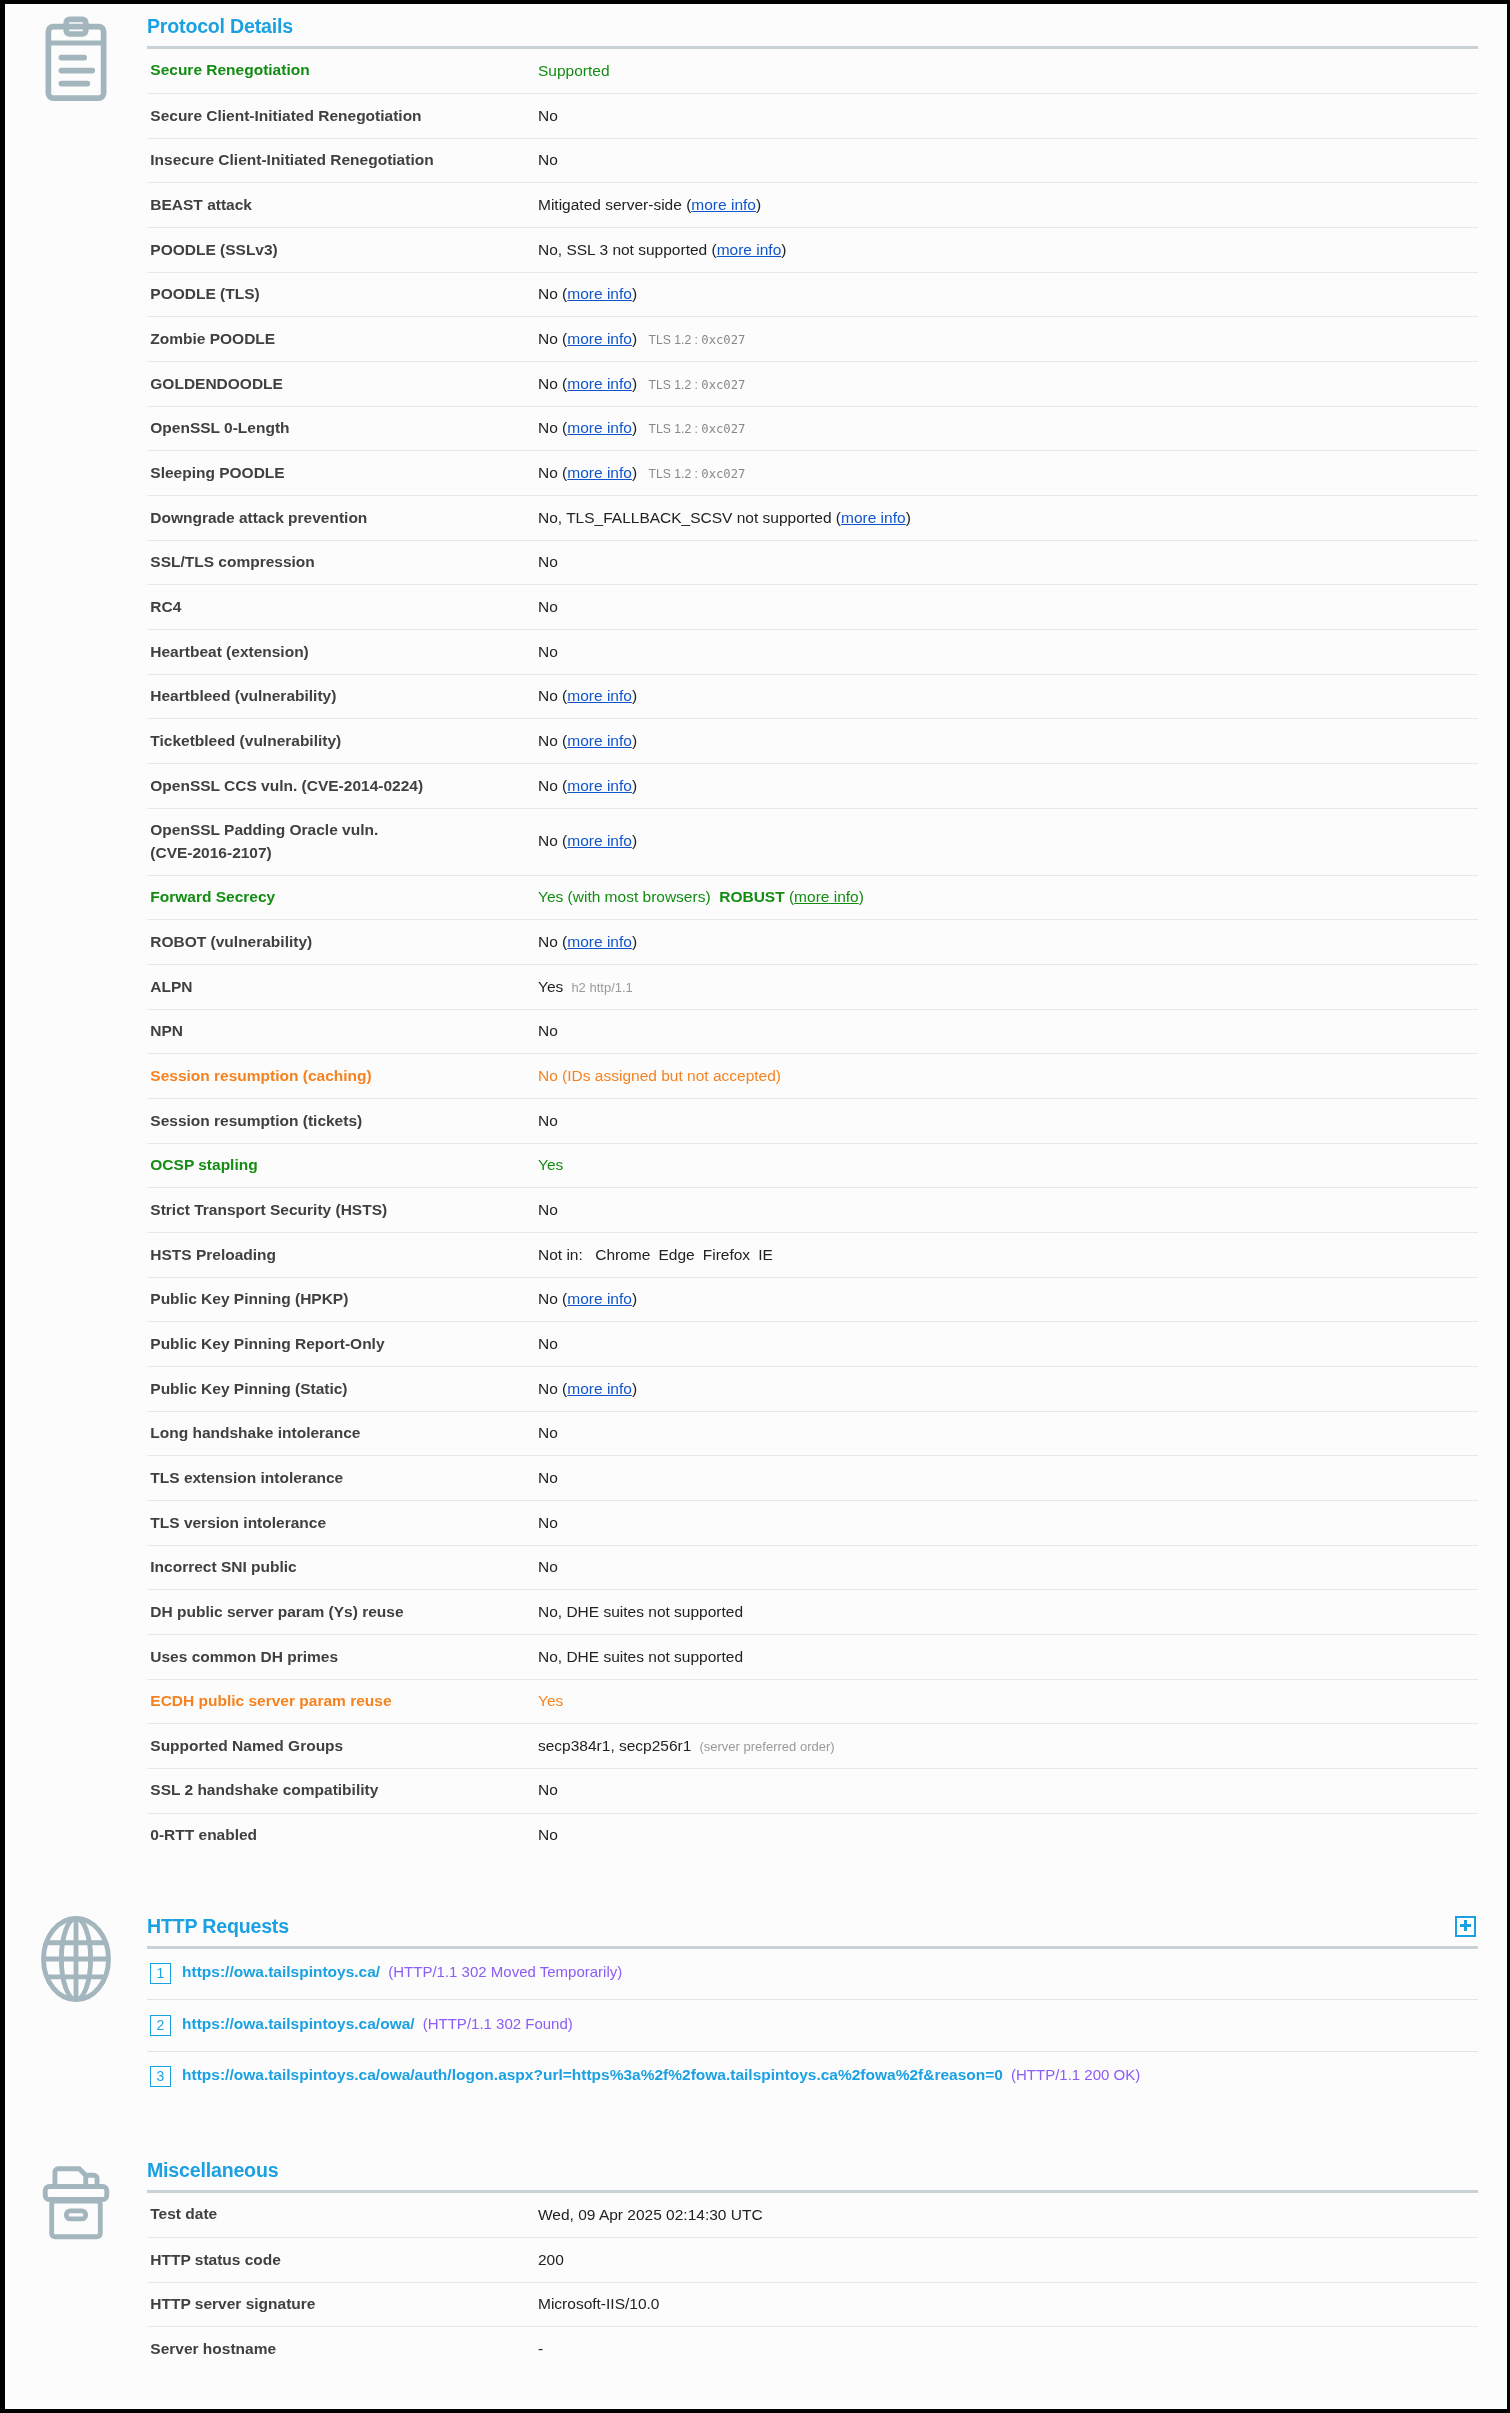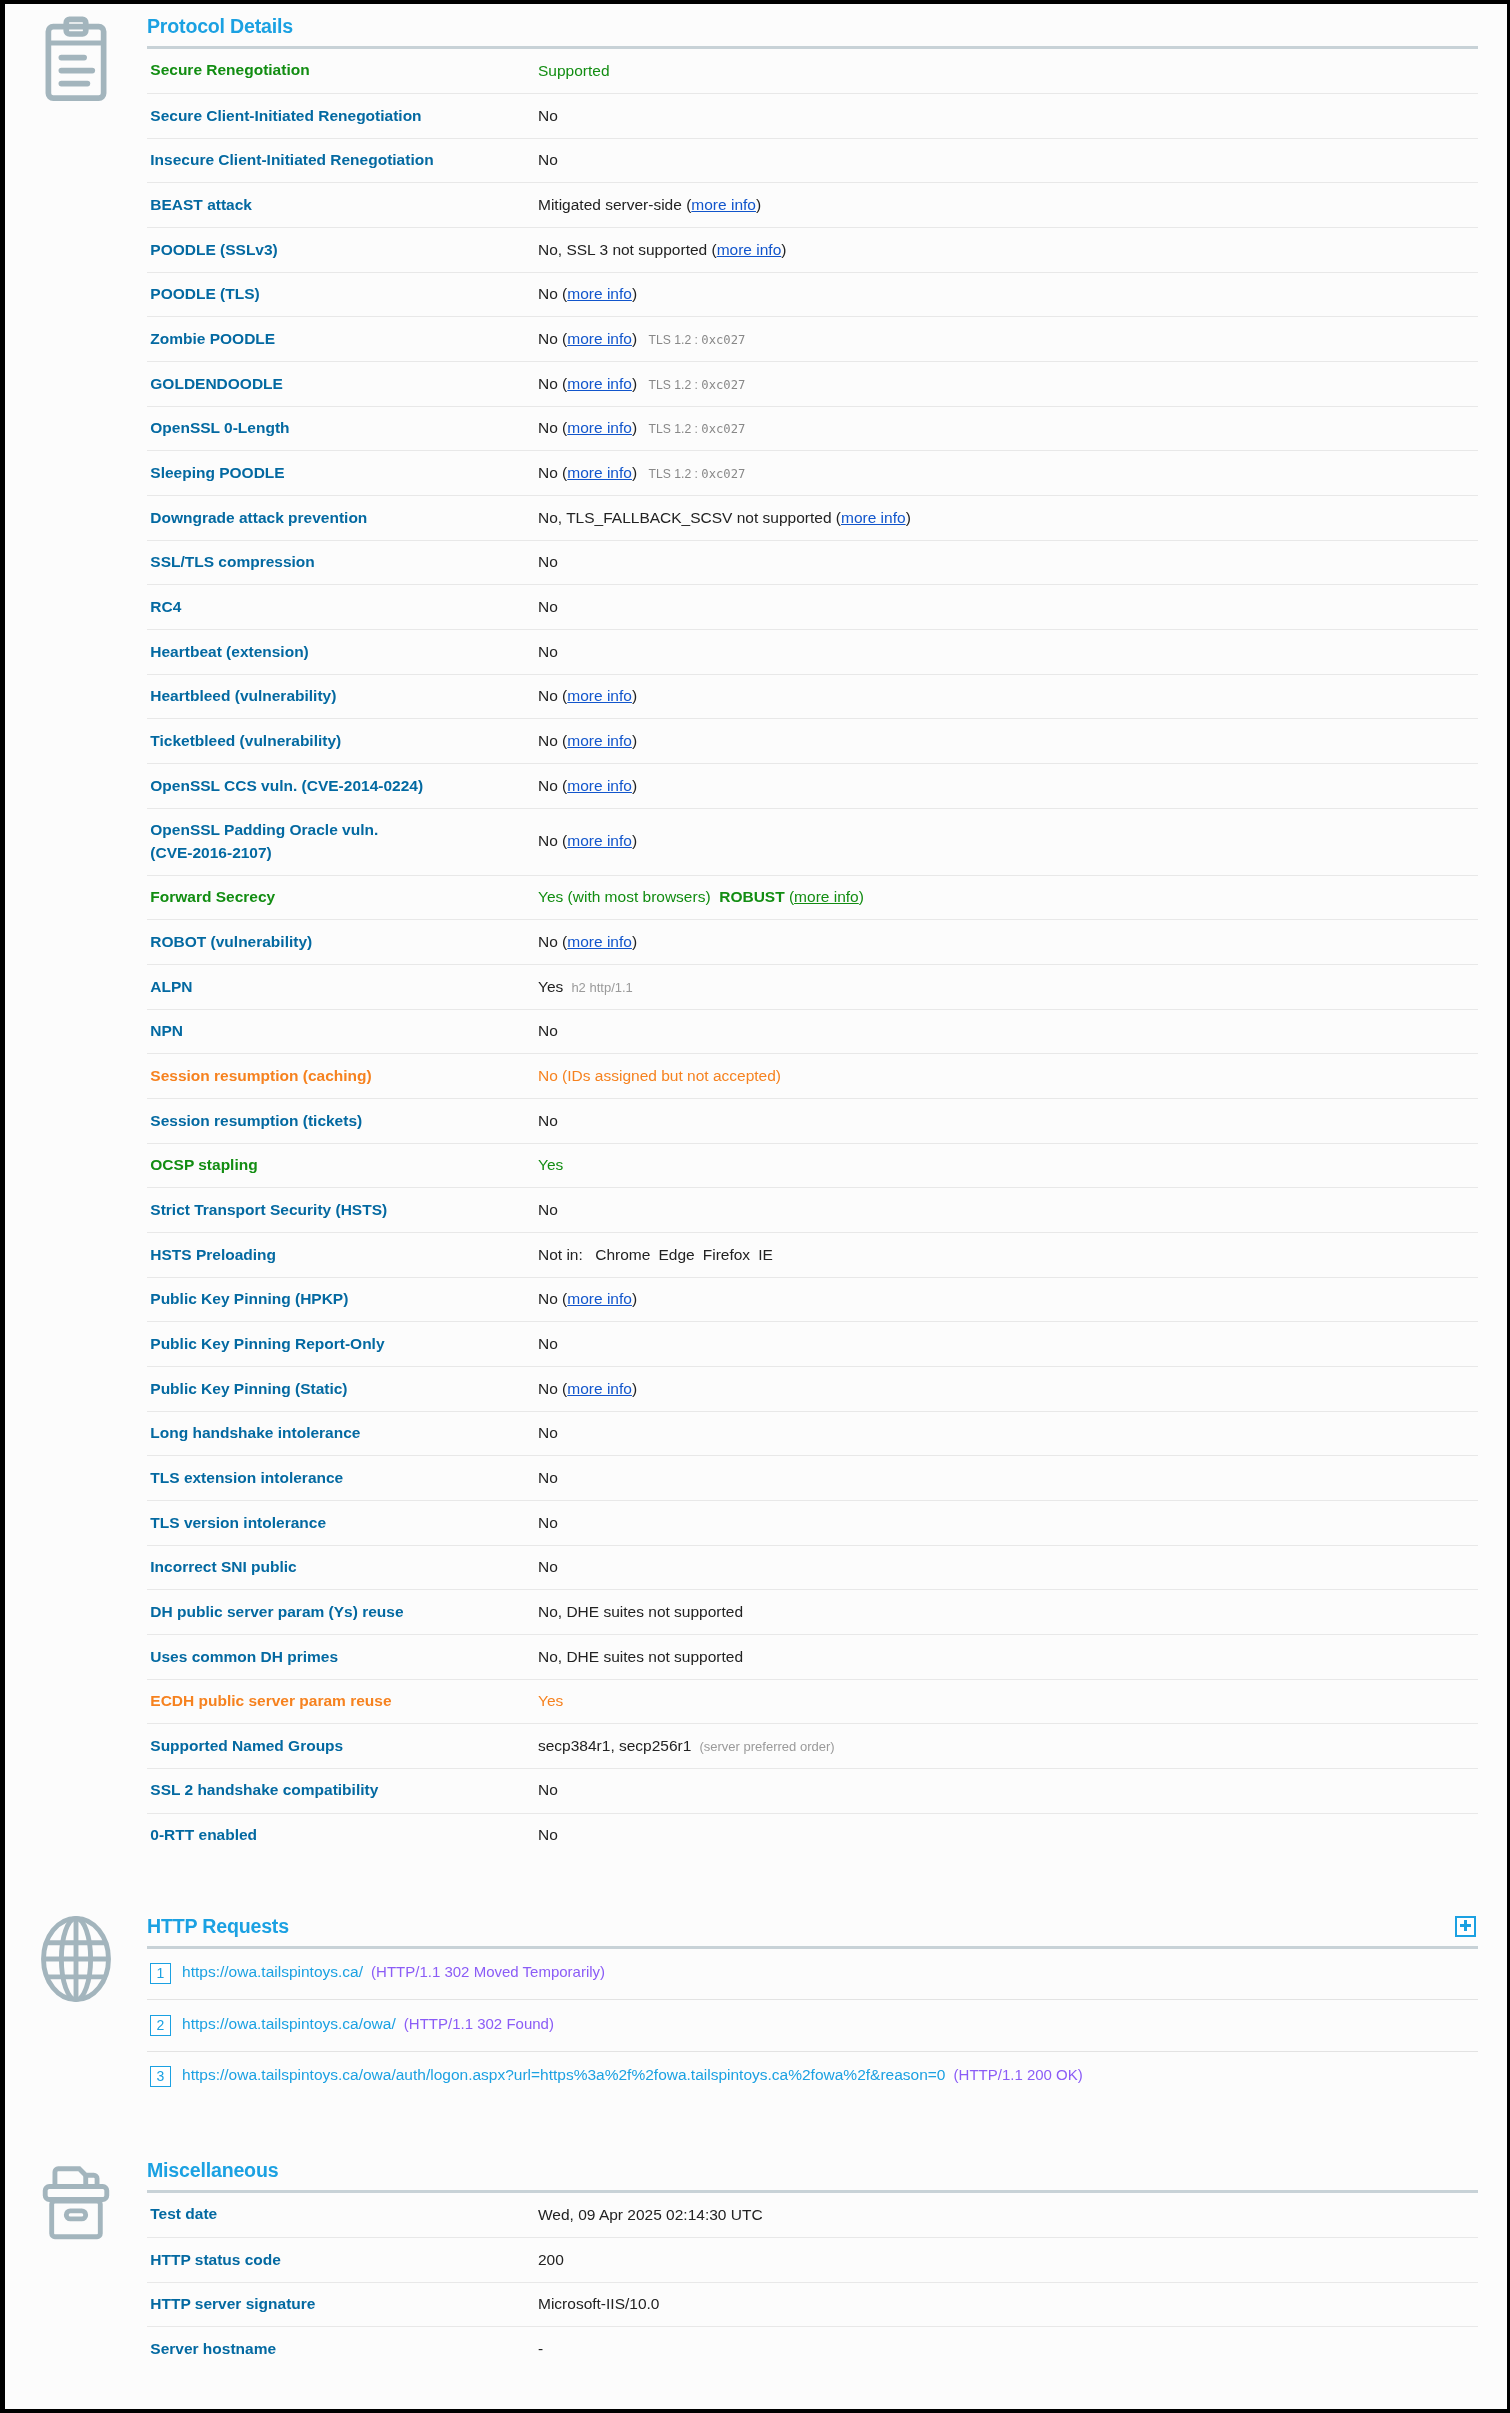--- a/index.html
+++ b/index.html
@@ -55,21 +55,21 @@
 
   table.rpt { width: 100%; border-collapse: collapse; }
   table.rpt th, table.rpt td { text-align: left; vertical-align: middle; }
   table.rpt tr { border-top: 0.8px solid #e8e8e8; }
   table.rpt tr.hdr { border-top: 3.3px solid #c8d2d7; }
   table.rpt tr.hdr th { padding-top: 8.1px; }
   table.rpt th {
     width: 391px;
     font-size: 15.5px;
     font-weight: bold;
-    color: #0369a1;
+    color: #404040;
     padding: 10.6px 0 10.6px 3.3px;
     line-height: 1.45;
   }
   table.rpt td {
     font-size: 15.5px;
     color: #222;
     padding: 10.6px 0 10.6px 0;
     line-height: 1.45;
   }
   .green  { color: #128d12 !important; }
@@ -110,21 +110,21 @@
     width: 20.4px; height: 21px;
     line-height: 19px;
     text-align: center;
     margin-right: 11.4px;
     vertical-align: middle;
     background: #fff;
   }
   .req-url {
     color: #1ba1e2;
     font-size: 15.5px;
-    font-weight: normal;
+    font-weight: bold;
     text-decoration: none;
     word-break: break-all;
     margin-top: 44px;
   }
   .req-status { color: #8b5cf6; font-size: 15px; margin-left: 8.1px; font-weight: normal; }
 
   .spacer-lg { height: 46px; }
   .spacer-md { height: 33px; }
   .icon-svg { display:block; }
 </style>

